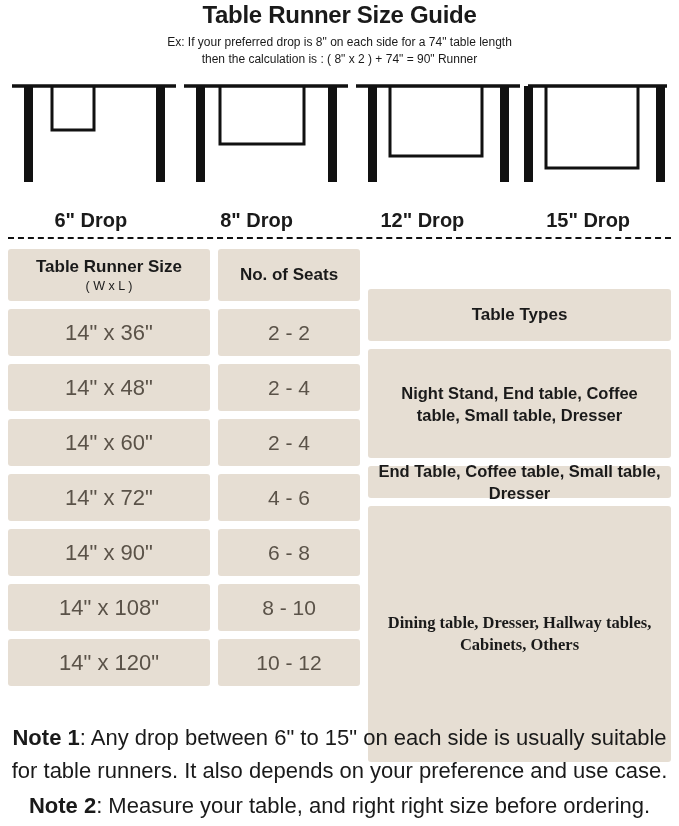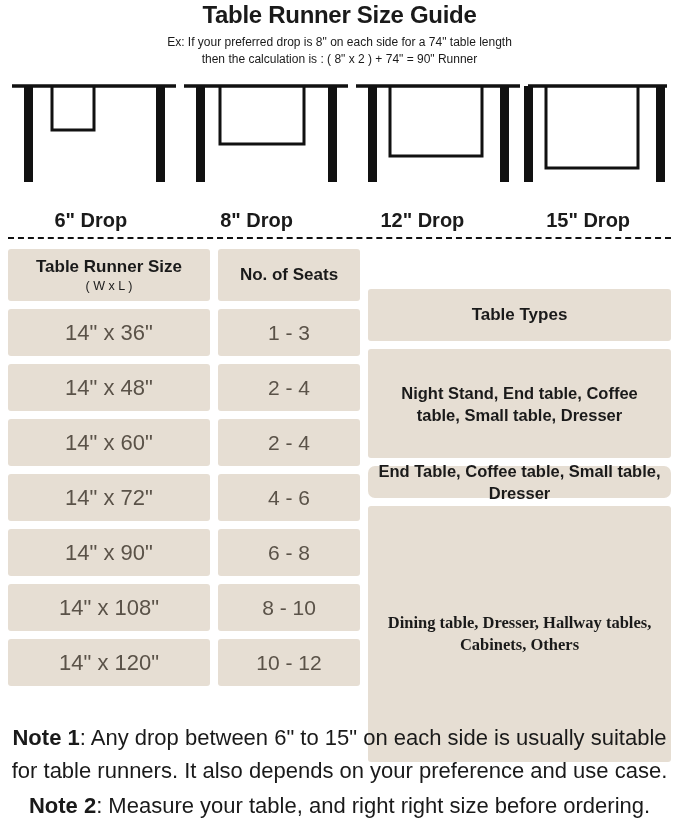--- a/index.html
+++ b/index.html
@@ -98,21 +98,21 @@
     color: #5a5248;
   }
   .type-cell {
     font-size: 16.5px;
     font-weight: bold;
     line-height: 1.35;
     padding: 16px 10px;
     color: #1a1a1a;
   }
   .t1 { height: 109px; }
-  .t2 { height: 32px; border-radius: 7px; }
+  .t2 { height: 32px; }
   .t3 { height: 256px; font-family: Liberation Serif, serif; }
 
   
   .notes {
     position: absolute;
     left: 8px;
     right: 8px;
     bottom: 4px;
     font-size: 22px;
     line-height: 1.5;
@@ -178,21 +178,21 @@
       <div class="cell size-cell">14" x 72"</div>
       <div class="cell size-cell">14" x 90"</div>
       <div class="cell size-cell">14" x 108"</div>
       <div class="cell size-cell">14" x 120"</div>
     </div>
 
     <div class="col-b">
       <div class="cell hdr">
         <span>No. of Seats</span>
       </div>
-      <div class="cell seat-cell">1 - 3</div>
+      <div class="cell seat-cell">2 - 2</div>
       <div class="cell seat-cell">2 - 4</div>
       <div class="cell seat-cell">2 - 4</div>
       <div class="cell seat-cell">4 - 6</div>
       <div class="cell seat-cell">6 - 8</div>
       <div class="cell seat-cell">8 - 10</div>
       <div class="cell seat-cell">10 - 12</div>
     </div>
 
     <div class="col-c">
       <div class="cell hdr">

